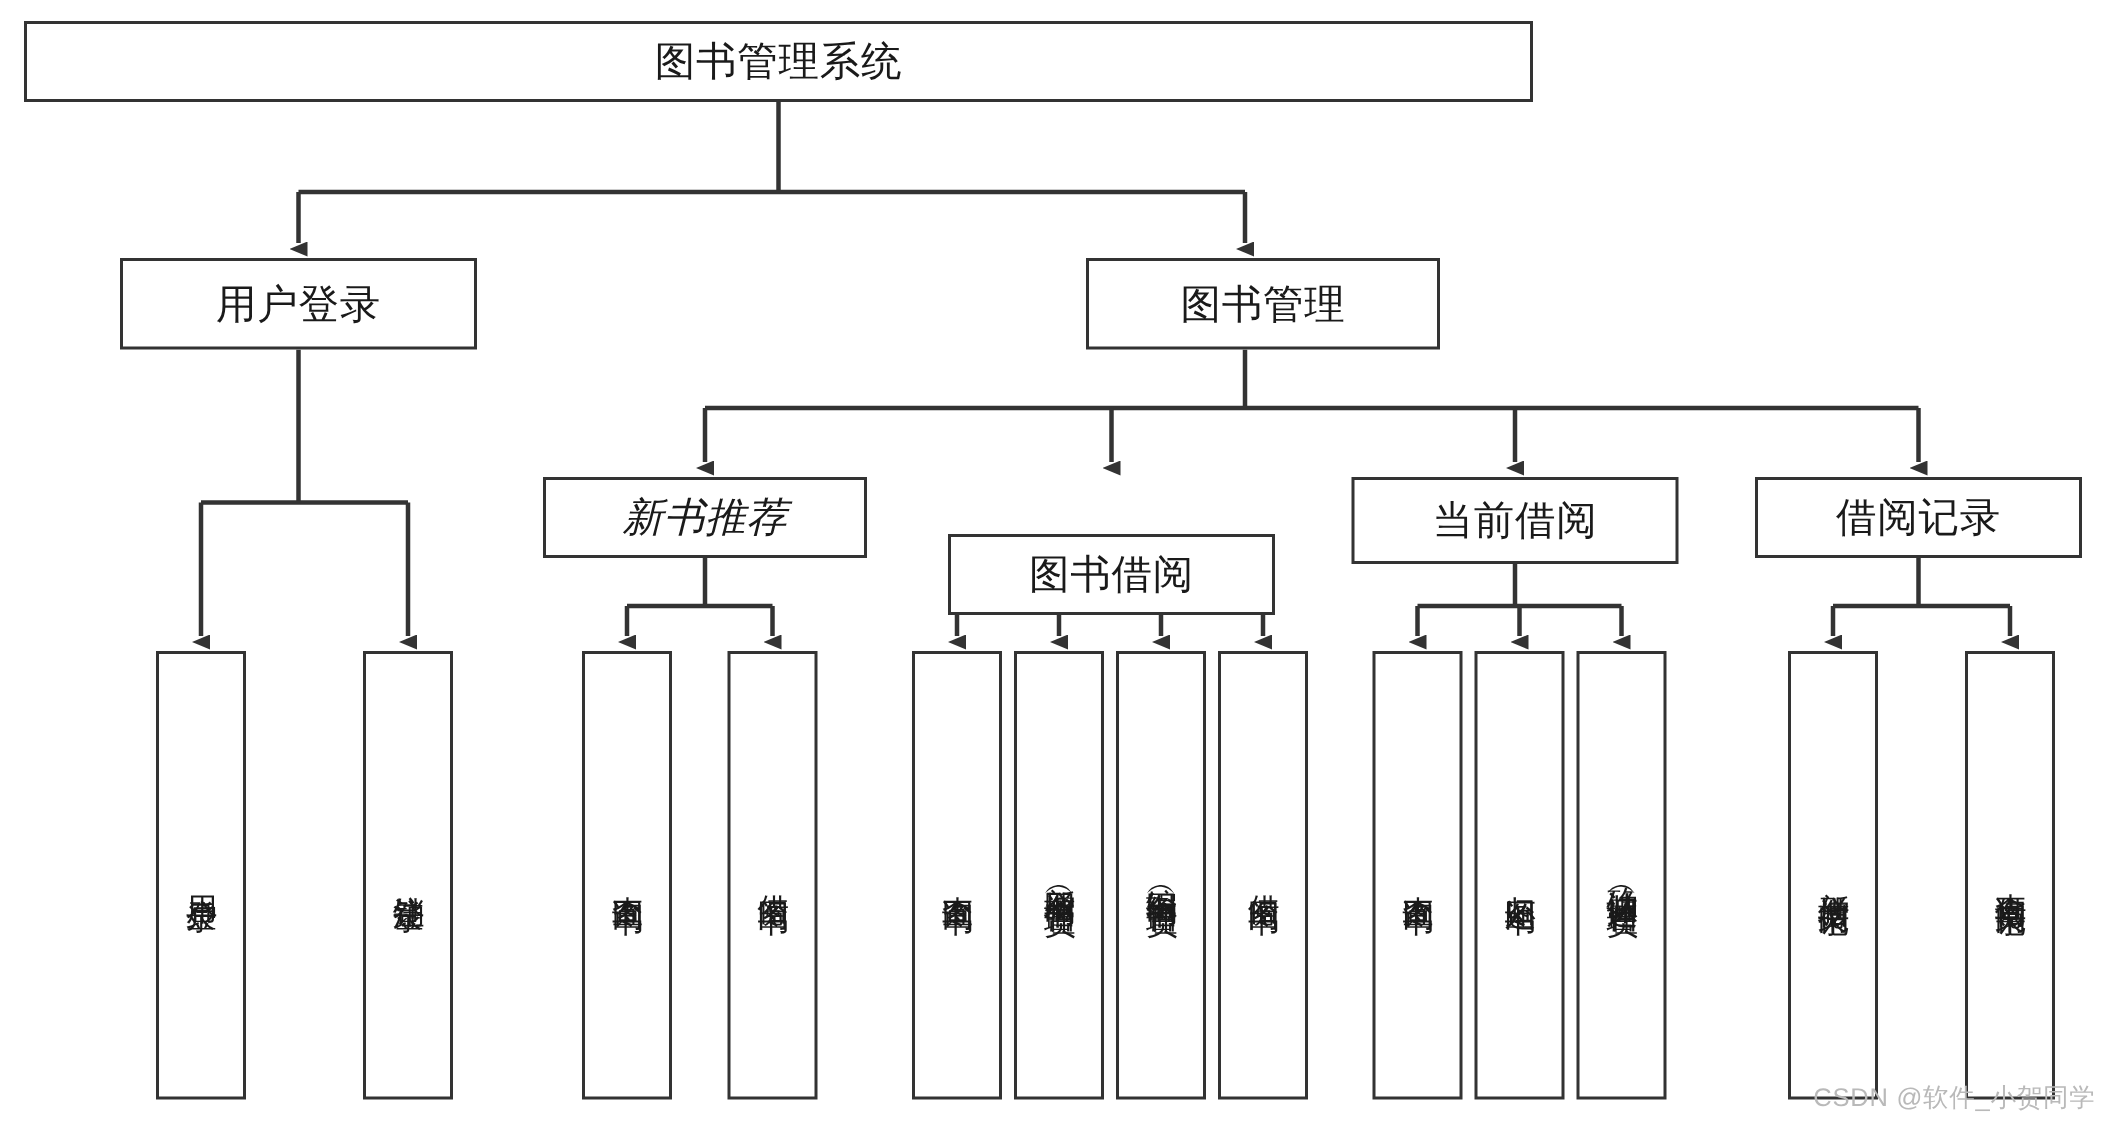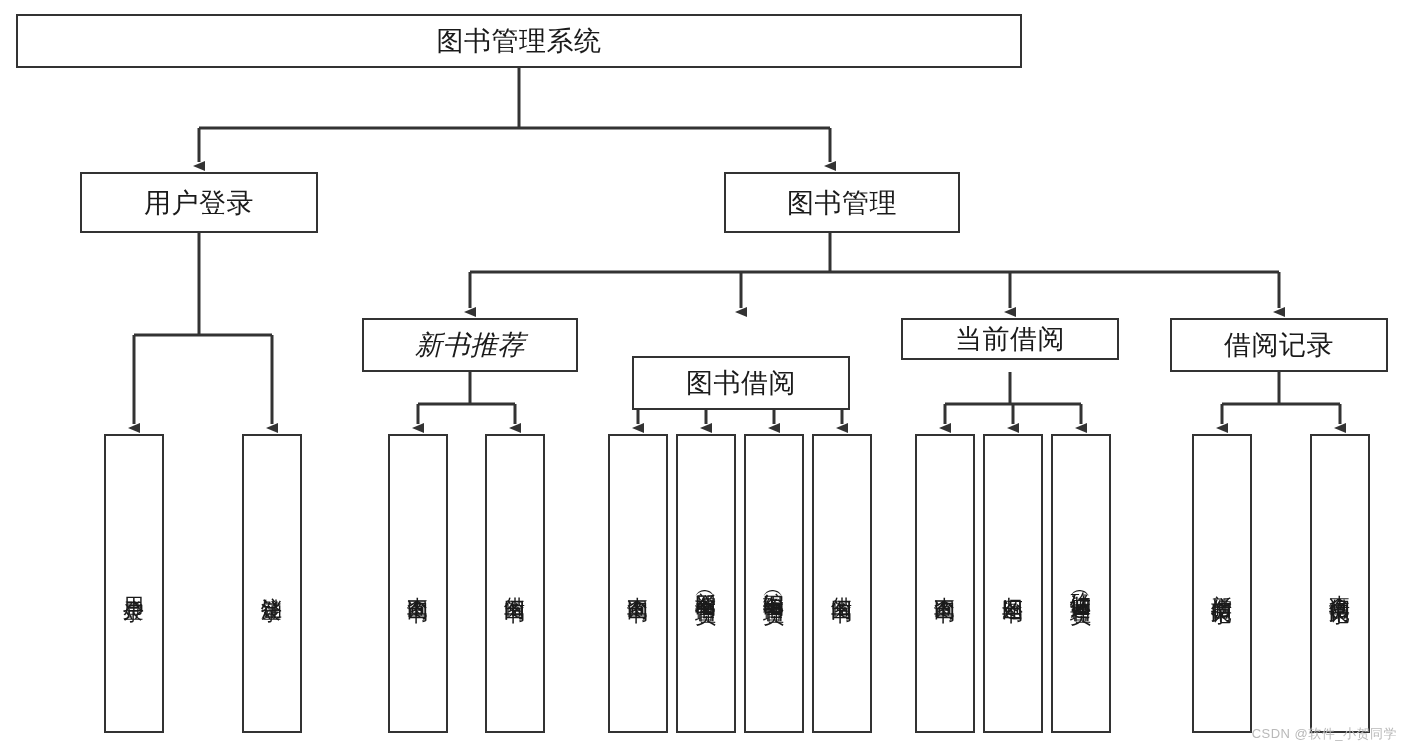--- a/index.html
+++ b/index.html
@@ -52,21 +52,21 @@
     white-space: pre;
   }
   .node-box.vertical .node-label {
     writing-mode: vertical-rl;
     text-orientation: upright;
   }
   #watermark {
     position: absolute;
     right: 8px;
     bottom: 4px;
-    font-size: 13px;
+    font-size: 17px;
     color: #b9b9b9;
     letter-spacing: 0.5px;
     white-space: nowrap;
     pointer-events: none;
   }
 </style>
 </head>
 <body>
 
 <div id="diagram-root">
@@ -147,21 +147,21 @@
       </div>
       <div class="node-box vertical" style="left: 676px; top: 434px; width: 60px; height: 299px;">
         <span class="node-label">新增图书（管理员）</span>
       </div>
       <div class="node-box vertical" style="left: 744px; top: 434px; width: 60px; height: 299px;">
         <span class="node-label">编辑图书（管理员）</span>
       </div>
       <div class="node-box vertical" style="left: 812px; top: 434px; width: 60px; height: 299px;">
         <span class="node-label">借阅图书</span>
       </div>
-      <div class="node-box horizontal" style="left: 901px; top: 318px; width: 218px; height: 42px; justify-content: center;">
+      <div class="node-box horizontal" style="left: 901px; top: 318px; width: 218px; height: 58px; justify-content: center;">
         <span class="node-label">当前借阅</span>
       </div>
       <div class="node-box vertical" style="left: 915px; top: 434px; width: 60px; height: 299px;">
         <span class="node-label">查询图书</span>
       </div>
       <div class="node-box vertical" style="left: 983px; top: 434px; width: 60px; height: 299px;">
         <span class="node-label">归还图书</span>
       </div>
       <div class="node-box vertical" style="left: 1051px; top: 434px; width: 60px; height: 299px;">
         <span class="node-label">确认归还（管理员）</span>

